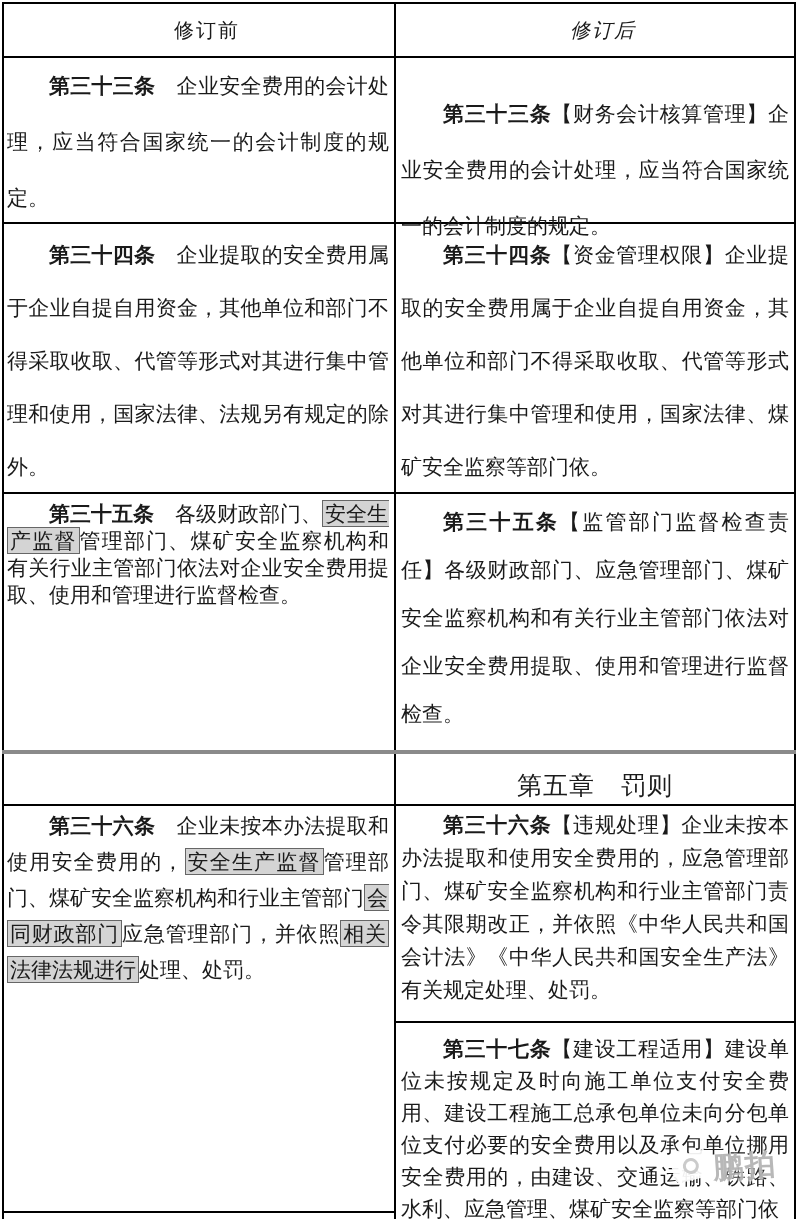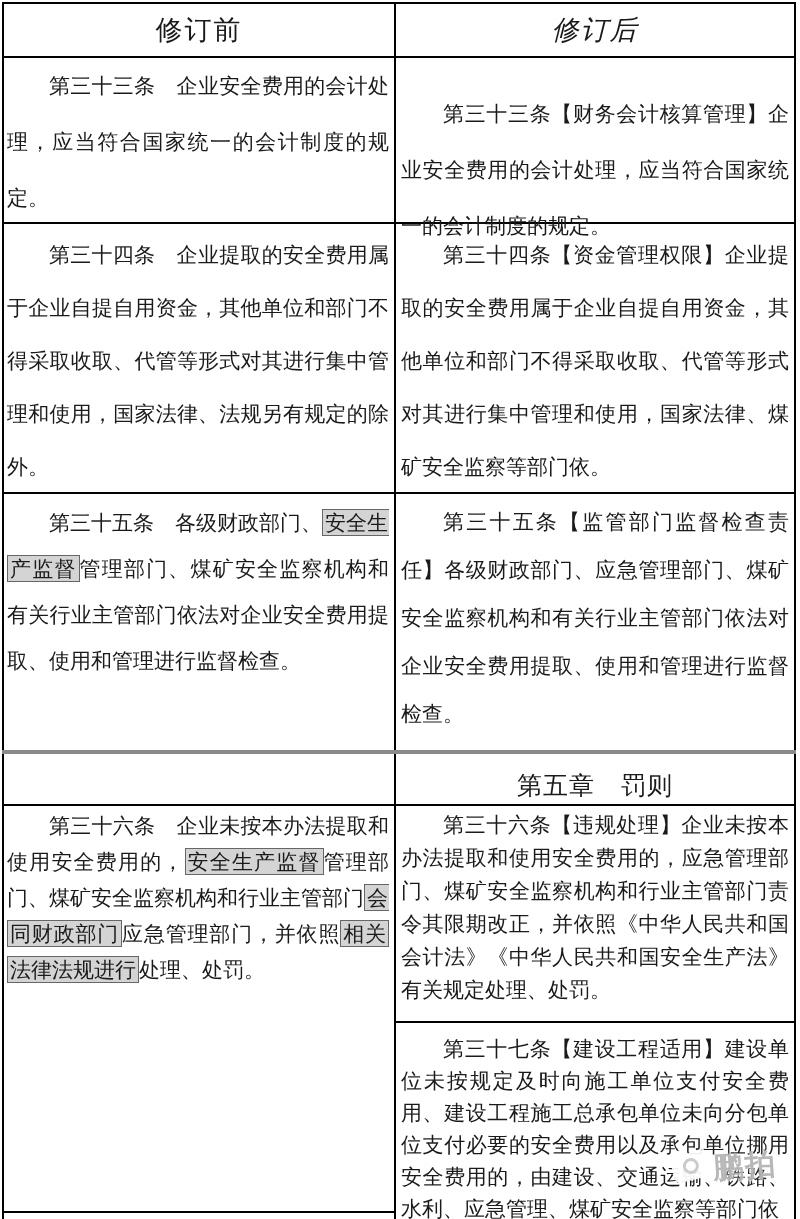--- a/index.html
+++ b/index.html
@@ -2,30 +2,30 @@
 <html><head>
 <meta charset="utf-8">
 <style>
   html,body{margin:0;padding:0;background:#ffffff;}
   #page{position:relative;width:800px;height:1219px;background:#ffffff;overflow:hidden;
         font-family:"Liberation Sans","DejaVu Sans",sans-serif;color:#1a1a1a;}
   .bline{position:absolute;background:#000;}
   .bline.gray{background:#8a8a8a;}
   .cell{position:absolute;overflow:hidden;text-align:justify;font-size:21px;}
   .cell p{margin:0;text-indent:2em;}
-  .hdr{display:flex;align-items:center;justify-content:center;font-size:27px;letter-spacing:2px;text-align:center;}
+  .hdr{display:flex;align-items:center;justify-content:center;font-size:20px;letter-spacing:2px;text-align:center;padding-left:8px;}
   .chap{display:flex;align-items:flex-end;justify-content:center;font-size:25px;letter-spacing:1px;text-align:center;}
   .lh56 p{line-height:56px;}
   .lh53 p{line-height:53px;}
   .lh52 p{line-height:48px;}
   .lh36 p{line-height:36px;}
-  .lh35 p{line-height:46px;}
+  .lh35 p{line-height:27px;}
   .lh33 p{line-height:33px;}
   .lh32 p{line-height:32px;}
-  .b{font-weight:normal;}
+  .b{font-weight:bold;}
   .hl{background:#d4d4d4;border:1px solid #666666;padding:1px 2px;
       -webkit-box-decoration-break:clone;box-decoration-break:clone;}
   
   .c-hdr-before{left:4px;top:4px;width:390px;height:52px;}
   .c-hdr-after{left:397px;top:4px;width:396px;height:52px;font-style:italic;}
   .c-b33{left:7px;top:58px;width:382px;height:162px;}
   .c-a33{left:401px;top:58px;width:388px;height:162px;margin-top:28px;}
   .c-b34{left:7px;top:226px;width:382px;height:264px;padding-top:2px;}
   .c-a34{left:401px;top:226px;width:388px;height:264px;padding-top:2px;}
   .c-b35{left:7px;top:496px;width:382px;height:252px;padding-top:4px;}

